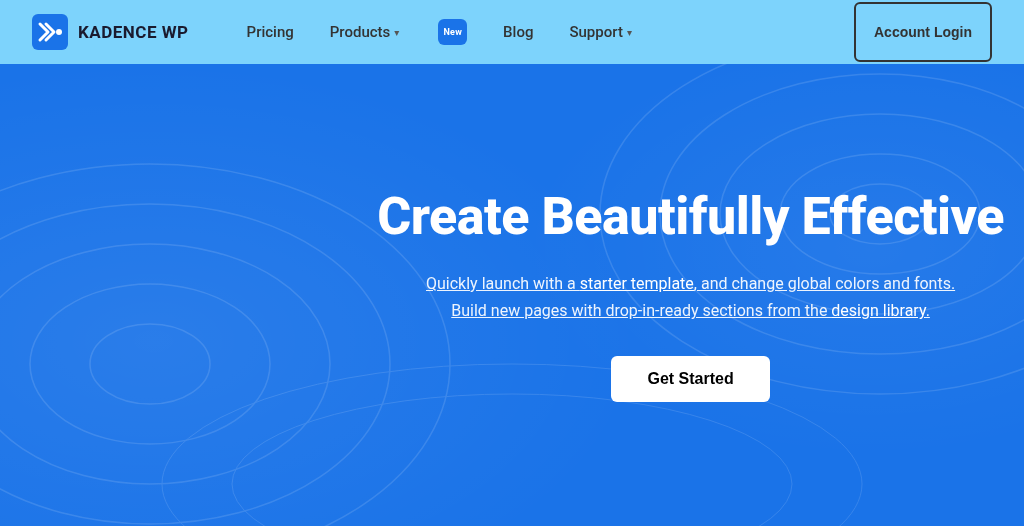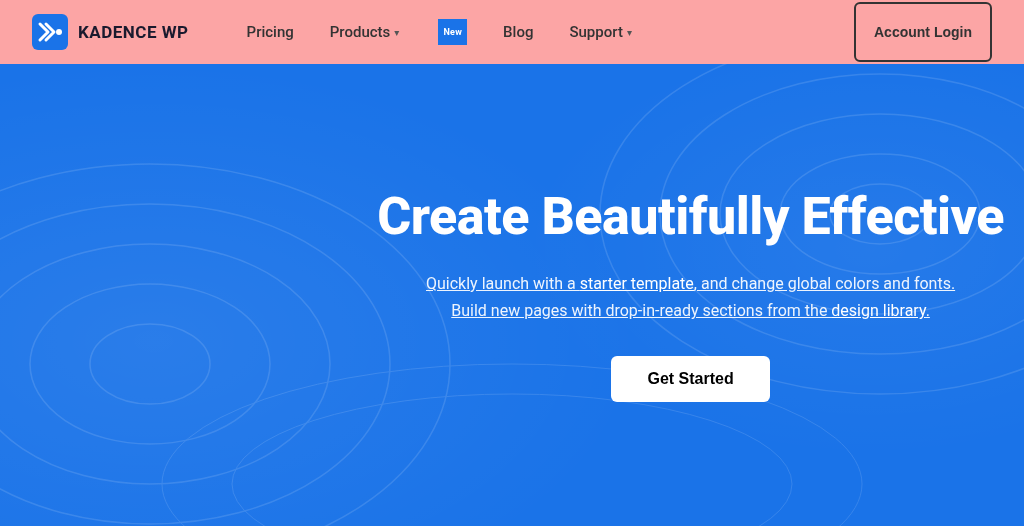--- a/index.html
+++ b/index.html
@@ -5,21 +5,21 @@
     * { margin: 0; padding: 0; box-sizing: border-box; }
     body {
       font-family: -apple-system, BlinkMacSystemFont, 'Segoe UI', Roboto, sans-serif;
       width: 1024px;
       height: 526px;
       overflow: hidden;
     }
 
     
     nav {
-      background: #fca5a5;
+      background: #7dd3fc;
       display: flex;
       align-items: center;
       padding: 0 32px;
       height: 64px;
       position: relative;
       z-index: 10;
     }
 
     .logo-area {
       display: flex;
@@ -64,21 +64,21 @@
       font-size: 10px;
       color: #555;
     }
 
     .new-badge {
       background: #1a73e8;
       color: #fff;
       font-size: 9px;
       font-weight: 700;
       padding: 8px 5px;
-      border-radius: 0;
+      border-radius: 6px;
       margin-left: 3px;
       letter-spacing: 0.3px;
     }
 
     .nav-spacer { flex: 1; }
 
     .account-login-btn {
       border: 2px solid #333;
       background: transparent;
       color: #333;

